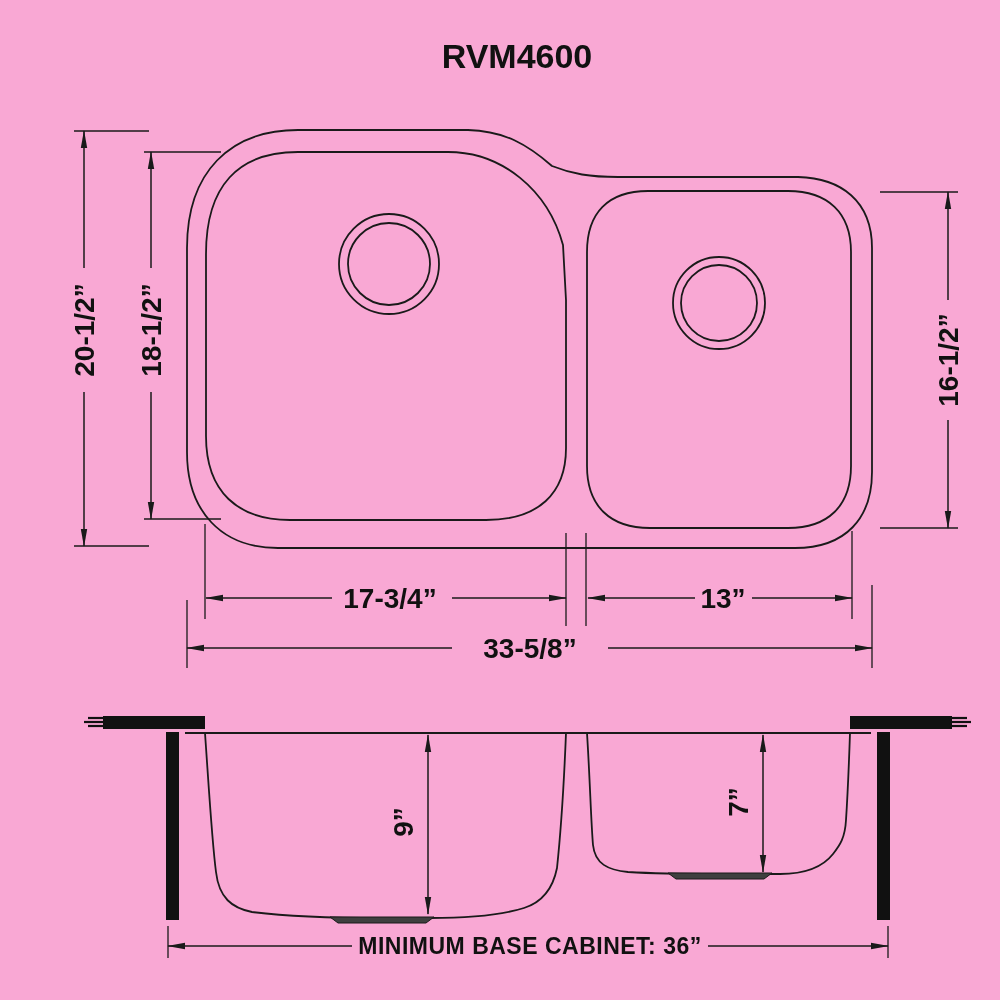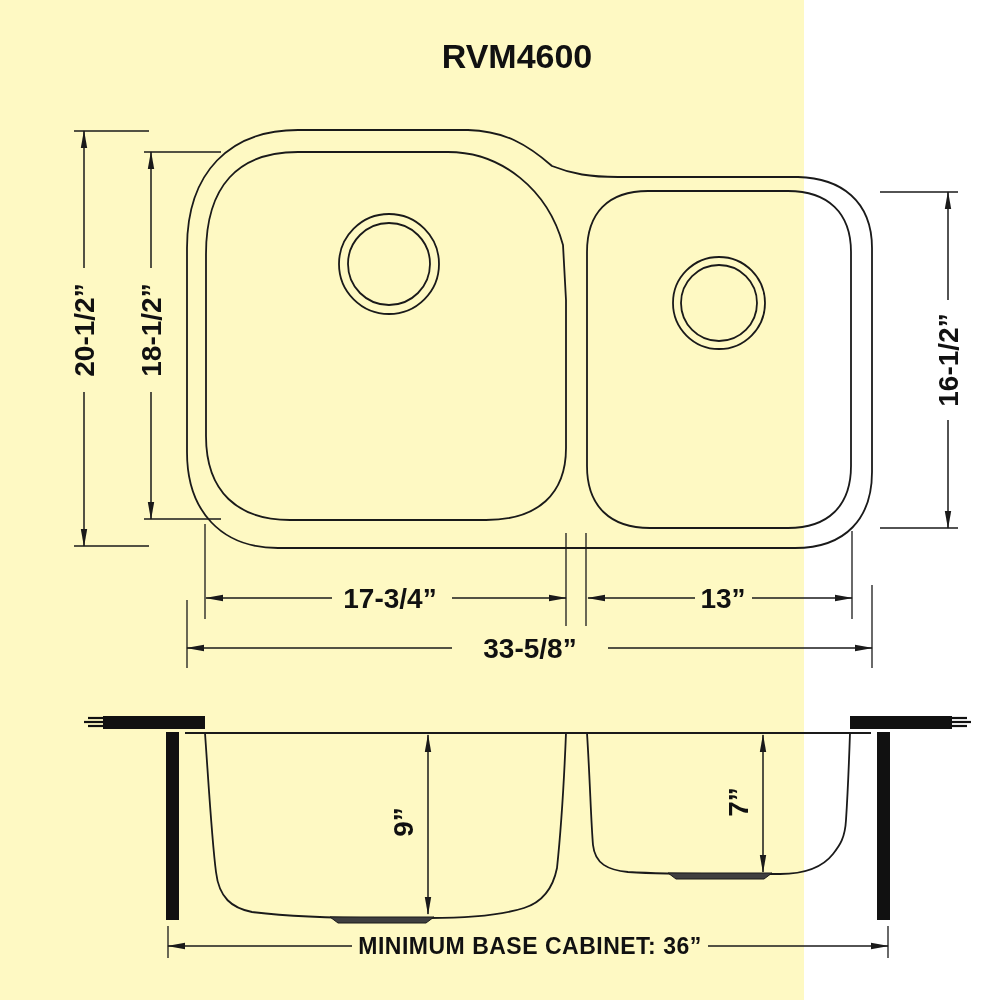--- a/index.html
+++ b/index.html
@@ -1,16 +1,16 @@
 <!DOCTYPE html>
 <html><head>
 <meta charset="utf-8">
 <style>
   html,body{margin:0;padding:0;background:#ffffff;}
-  .page{width:804px;height:1000px;position:relative;background:#fef9c3;font-family:"Liberation Sans",sans-serif;}
+  .page{width:1000px;height:1000px;position:relative;background:#f9a8d4;font-family:"Liberation Sans",sans-serif;}
   svg{display:block;}
   text{font-family:"Liberation Sans",sans-serif;font-weight:bold;fill:#111111;}
   .dim-text{font-size:28px;}
   .note-text{font-size:23px;letter-spacing:0.5px;}
   .title-text{font-size:34px;}
   .outline{fill:none;stroke:#1a1a1a;stroke-width:1.8;}
   .dimline{stroke:#1a1a1a;stroke-width:1.5;fill:none;}
   .extline{stroke:#1a1a1a;stroke-width:1.3;fill:none;}
   .solid{fill:#111111;stroke:none;}
   .drain-strip{fill:#3f3f3f;stroke:#1a1a1a;stroke-width:1;}

